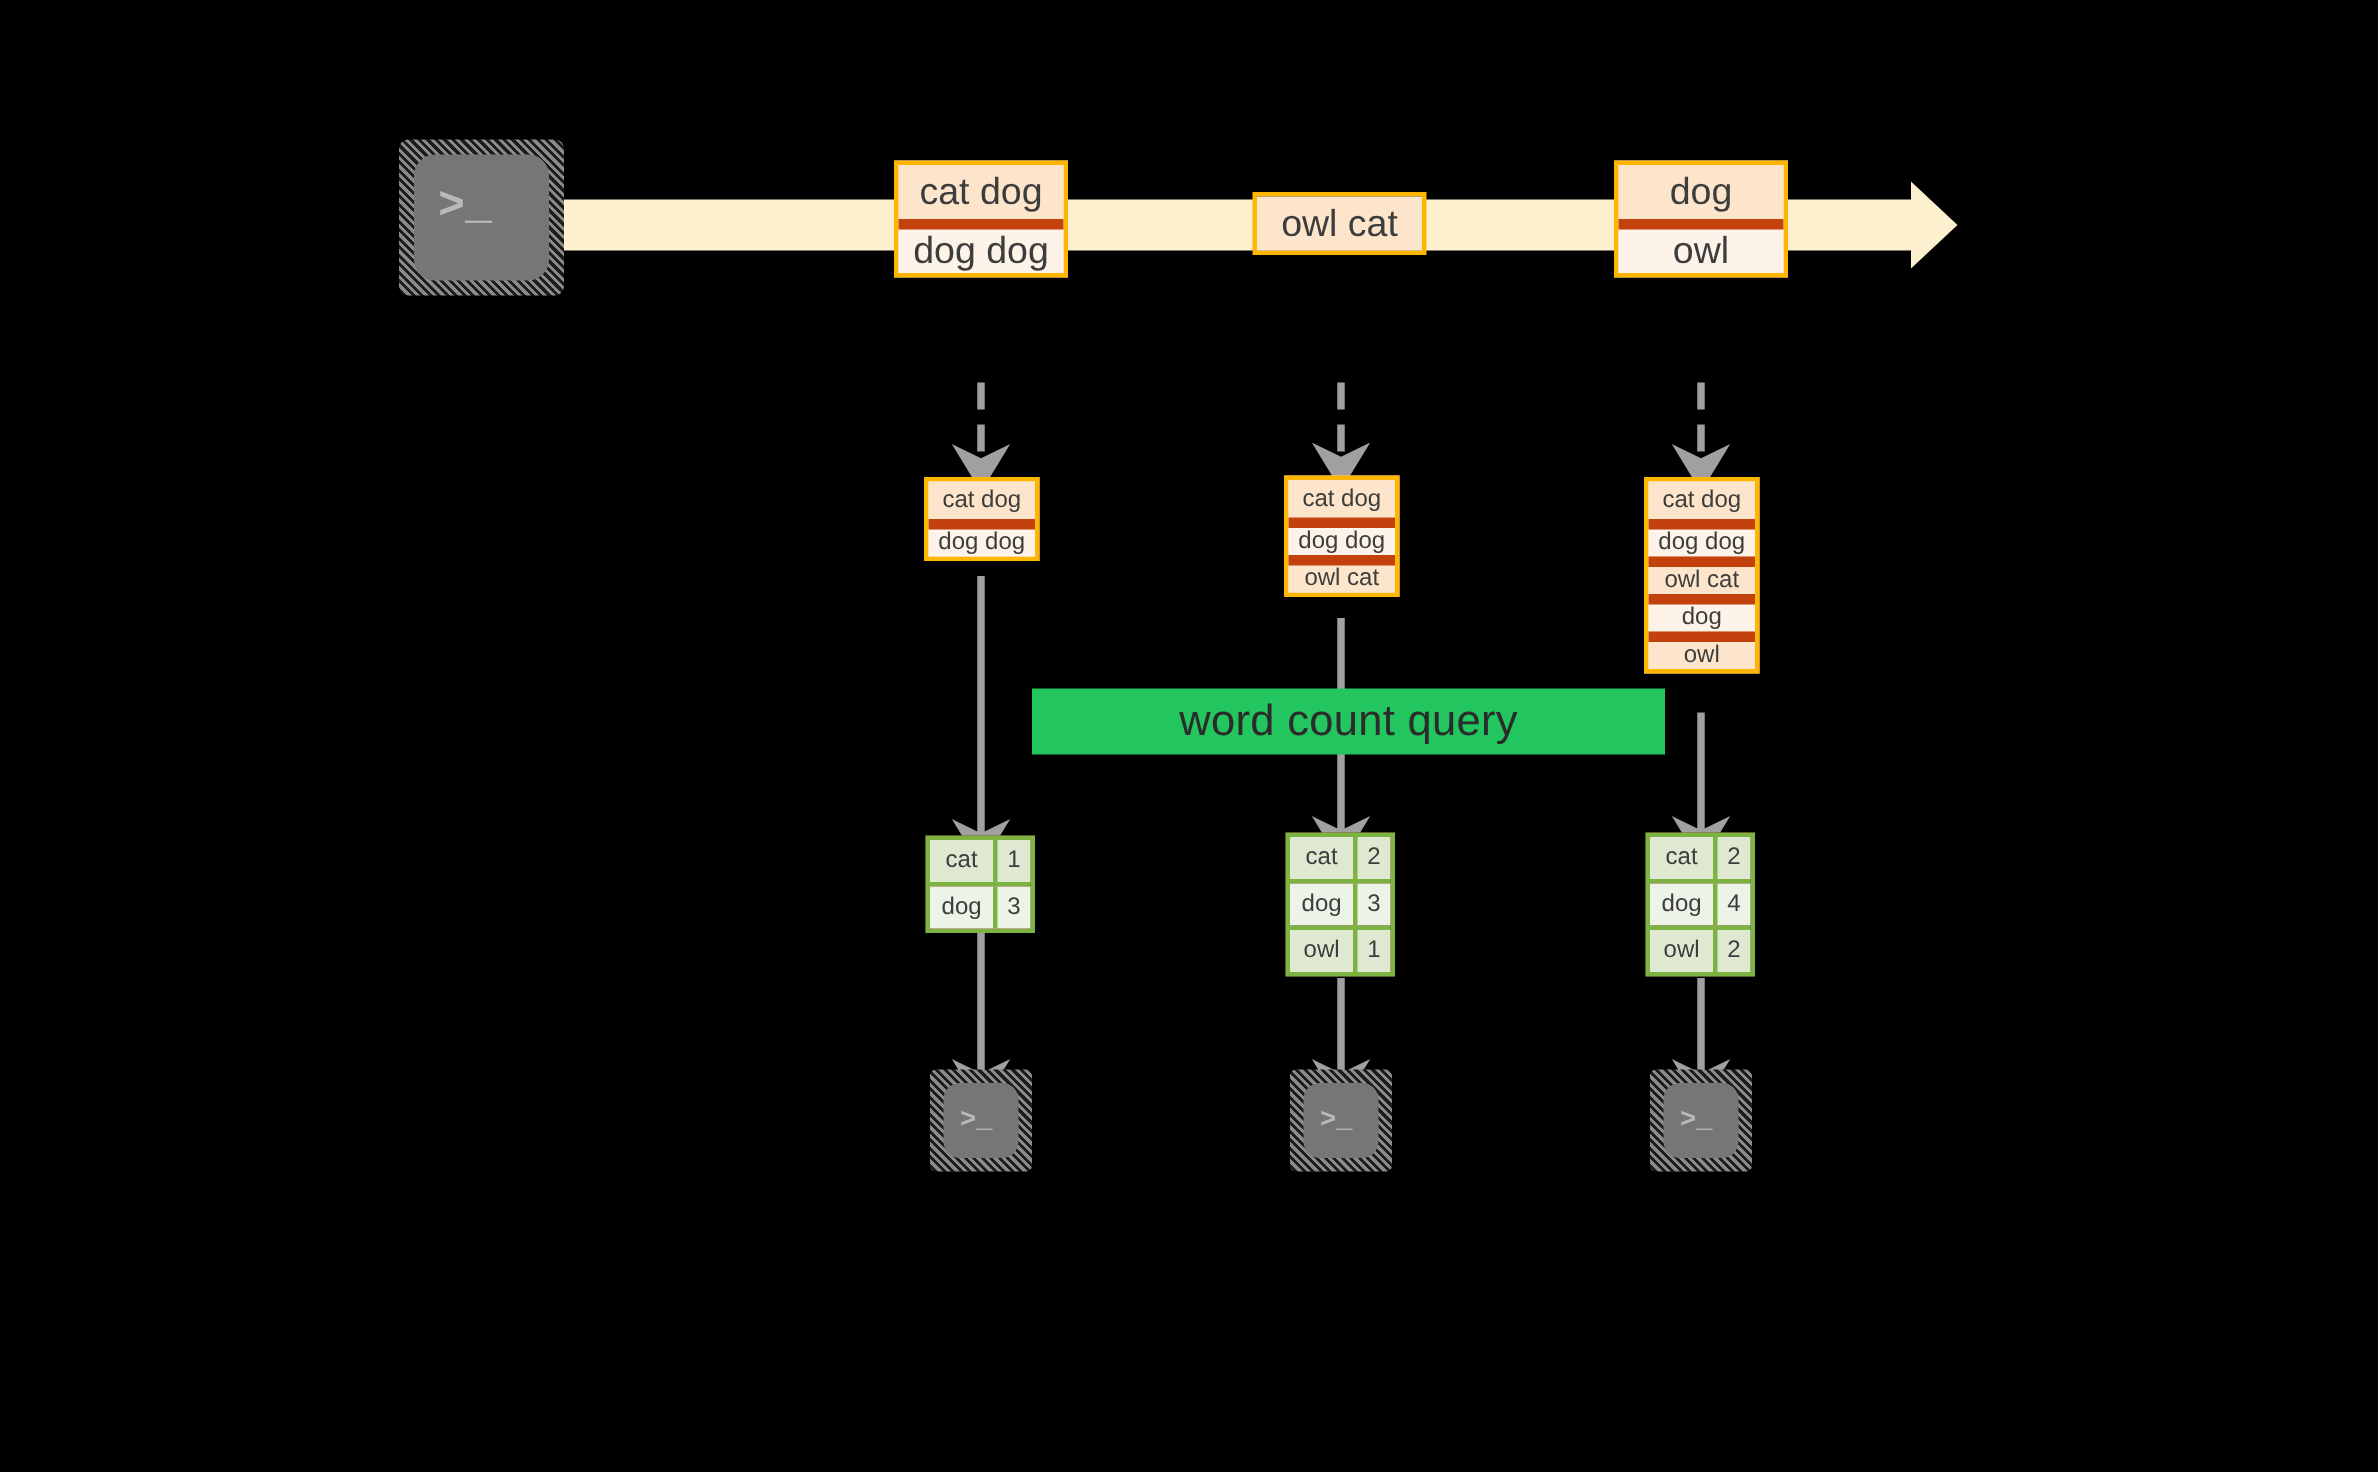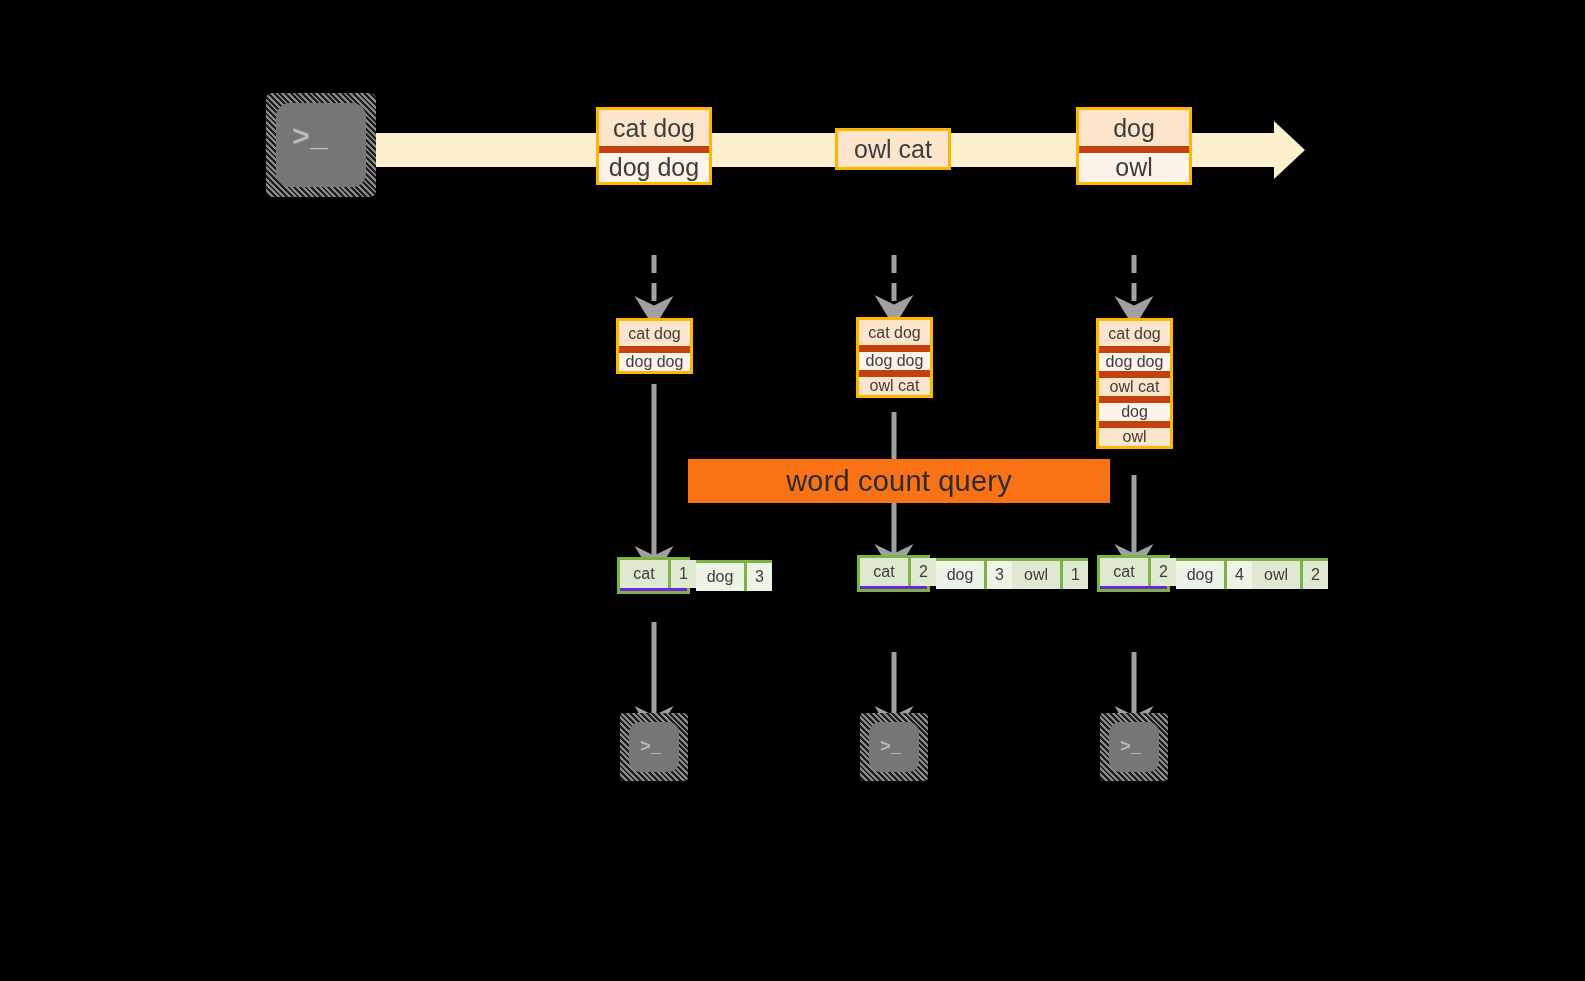--- a/index.html
+++ b/index.html
@@ -90,23 +90,23 @@
   .stack .row.even { background: #fdf3e8; }
 
   .stack.top  .row { height: 36px; font-size: 25px; }
   .stack.mid  .row { height: 25px; font-size: 16px; }
 
   
   .gtable {
     position: absolute;
     box-sizing: border-box;
     border: 3px solid #7cb342;
-    background: #6d28d9;
-    display: flex;
-    flex-direction: row;
+    background: #7f1d1d;
+    display: flex;
+    flex-direction: column;
   }
   .gtable .grow {
     display: flex;
     height: 28px;
   }
   .gtable .grow + .grow { border-top: 3px solid #7cb342; }
   .gtable .gcell {
     box-sizing: border-box;
     display: flex;
     align-items: center;
@@ -115,21 +115,21 @@
     color: #3d3d3d;
   }
   .gtable .gcell.key { width: 48px; }
   .gtable .gcell.val { width: 28px; border-left: 3px solid #7cb342; }
   .gtable .grow.odd  .gcell { background: #dfe9d2; }
   .gtable .grow.even .gcell { background: #eef3e8; }
 
   
   .query-label {
     position: absolute;
-    background: #f97316;
+    background: #22c55e;
     display: flex;
     align-items: center;
     justify-content: center;
     font-size: 29px;
     color: #2b2b2b;
     white-space: nowrap;
     letter-spacing: 0.2px;
   }
   svg { display: block; }
 </style>

